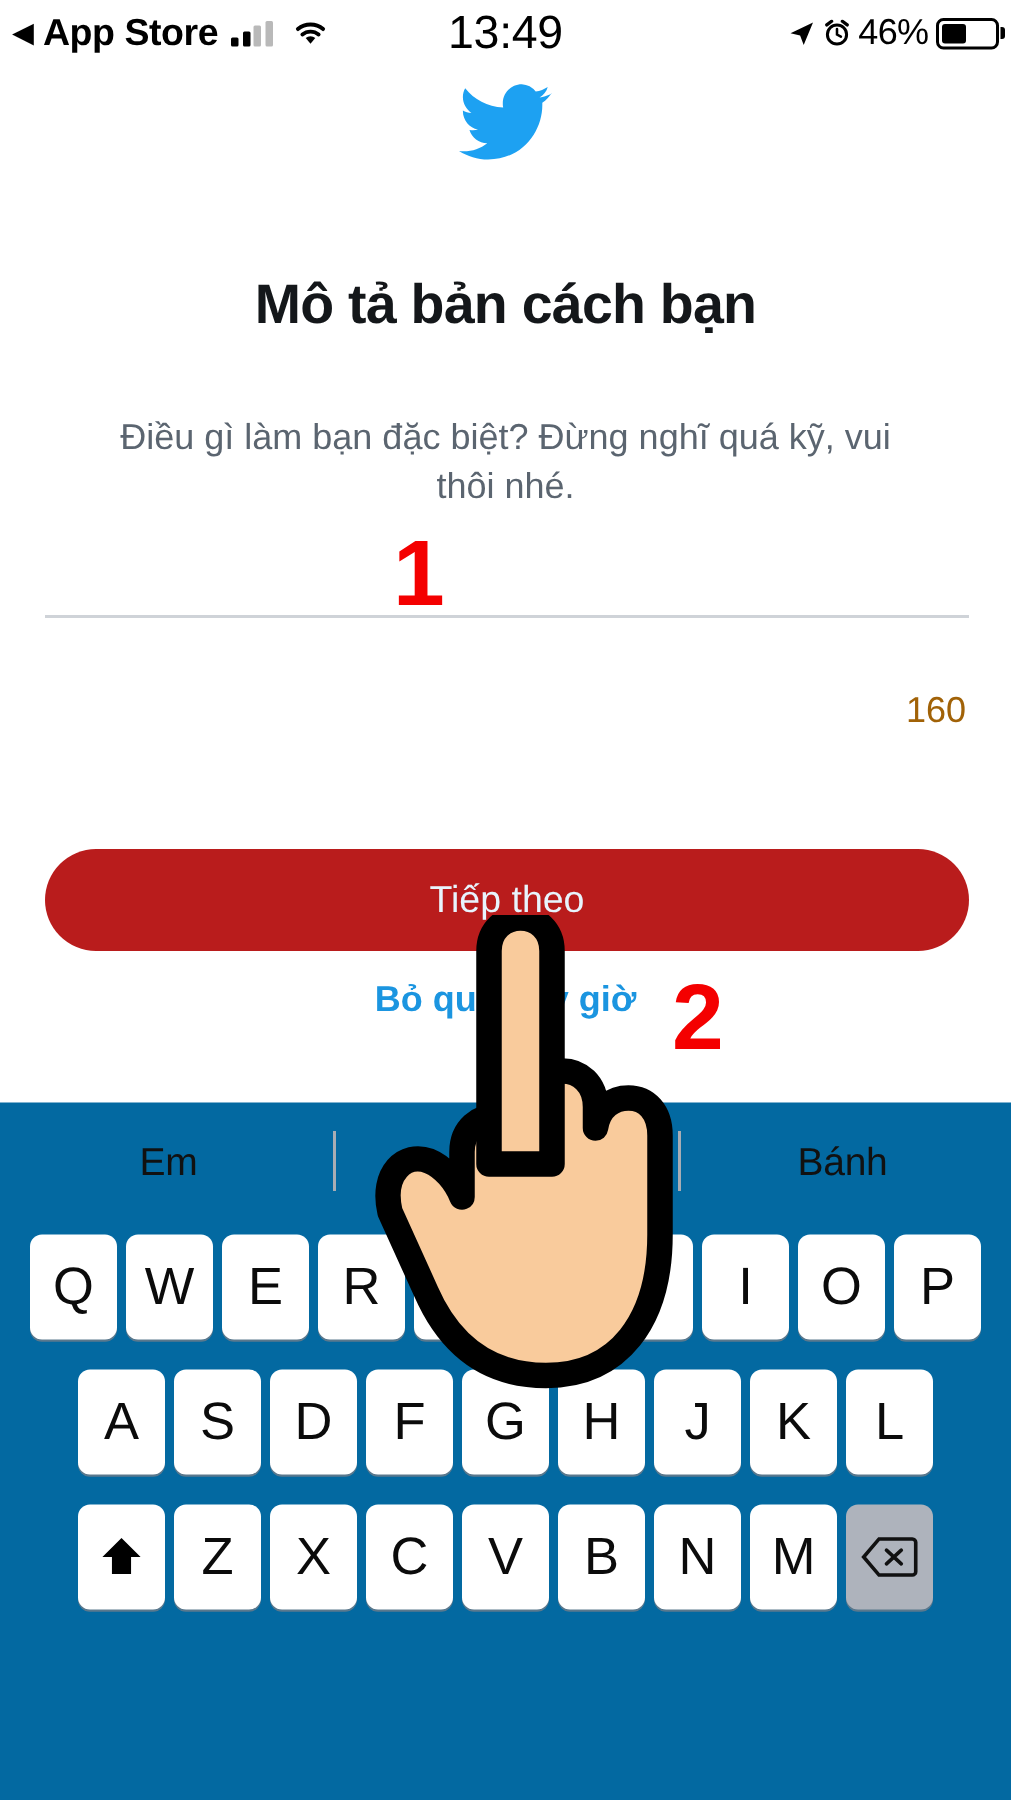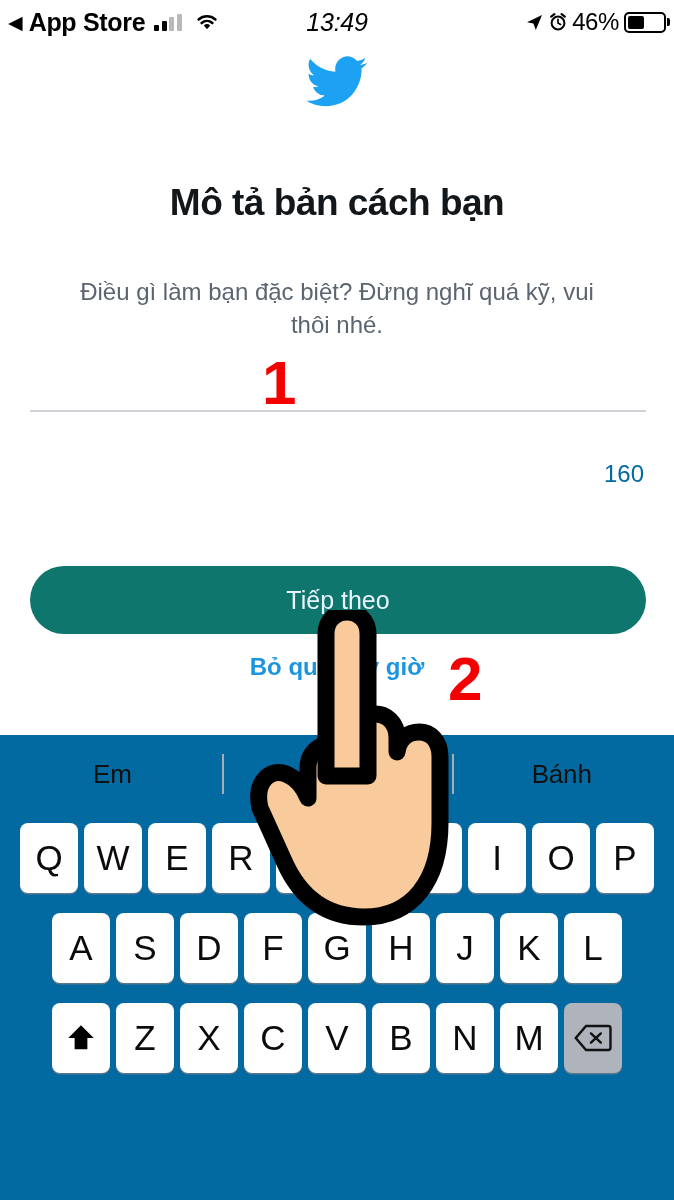--- a/index.html
+++ b/index.html
@@ -20,21 +20,21 @@
   .sb-left{ position:absolute; left:8px; display:flex; align-items:center; gap:6px; }
   .sb-back{ font-size:19px; line-height:1; }
   .sb-carrier{ font-size:25px; letter-spacing:-.3px; font-weight:700; }
   .bars{ display:flex; align-items:flex-end; gap:2.5px; height:17px; margin-left:3px;}
   .bars i{ display:block; width:5px; background:#000; border-radius:1px;}
   .bars i:nth-child(1){height:6px;}
   .bars i:nth-child(2){height:10px;}
   .bars i:nth-child(3){height:14px;background:#b9b9b9;}
   .bars i:nth-child(4){height:17px;background:#b9b9b9;}
   .wifi{ margin-left:7px; width:24px; height:18px; position:relative;}
-  .sb-center{ position:absolute; left:0; width:674px; text-align:center; font-size:25px; font-weight:500; letter-spacing:-.2px;font-style:italic;}
+  .sb-center{ position:absolute; left:0; width:674px; text-align:center; font-size:31px; font-weight:500; letter-spacing:-.2px;}
   .sb-right{ position:absolute; right:8px; display:flex; align-items:center; gap:5px;}
   .loc{ width:19px;height:19px;}
   .alarm{ width:18px;height:18px;}
   .batt-pct{ font-size:24px; letter-spacing:-.4px;}
   .batt{
     width:42px;height:21px;border:2.5px solid #000;border-radius:5px;position:relative;
     display:flex;align-items:center;padding:2px;
   }
   .batt:after{
     content:"";position:absolute;right:-6px;top:50%;transform:translateY(-50%);
@@ -56,27 +56,27 @@
     font-size:24px; line-height:1.38; color:#5b6570; font-weight:400;
   }
 
   
   .field{ position:absolute; top:388px; left:30px; width:616px; }
   .field-row{ display:flex; align-items:center; height:42px;}
   .caret{ width:3px; height:30px; background:#4a6fd8; margin-right:1px; }
   .placeholder{ font-size:26px; color:#2a2f36; letter-spacing:-.2px;}
   .underline{ height:2px; background:#cfd3d8; width:616px; margin-top:22px;}
   .counter{
-    position:absolute; top:460px; right:30px; font-size:24px; color:#0369a1;
+    position:absolute; top:460px; right:30px; font-size:24px; color:#a16207;
   }
 
   
   .next-btn{
     position:absolute; top:566px; left:30px; width:616px; height:68px;
-    background:#0f766e; border-radius:34px; border:none;
+    background:#b91c1c; border-radius:34px; border:none;
     color:#e8f4fd; font-size:25px; font-family:"Liberation Sans",sans-serif;
     display:flex; align-items:center; justify-content:center; cursor:pointer;
   }
   .skip-link{
     position:absolute; top:653px; left:0; width:674px; text-align:center;
     font-size:24px; color:#1b95e0; font-weight:bold; cursor:pointer;
   }
 
   
   .annot{

